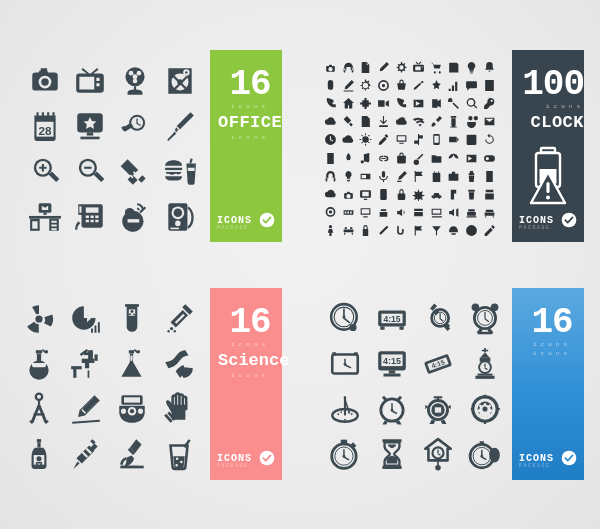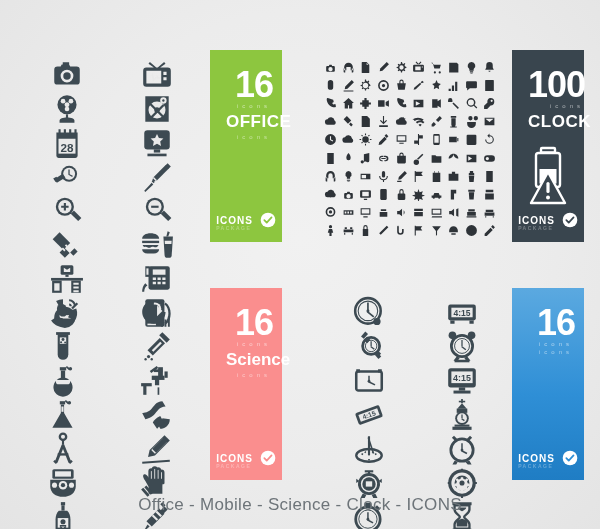--- a/index.html
+++ b/index.html
@@ -13,21 +13,21 @@
   
   .page{
     position:absolute;inset:0;
     background:
       radial-gradient(ellipse at 50% 45%, #f1f1f1 0%, #ececec 55%, #e4e4e4 100%);
   }
   .quadrant{position:absolute;}
   
   .grid4{
     display:grid;
-    grid-template-columns:repeat(2,1fr);
+    grid-template-columns:repeat(4,1fr);
     grid-template-rows:repeat(4,1fr);
     align-items:center;
     justify-items:center;
   }
   .ico{
     width:34px;height:34px;
     display:flex;align-items:center;justify-content:center;
     color:#3d4a52;
   }
   .ico svg{display:block;width:100%;height:100%;fill:#3d4a52;}
@@ -39,22 +39,23 @@
     align-items:center;justify-items:center;
   }
   .ico-s{width:13px;height:13px;display:flex;align-items:center;justify-content:center;}
   .ico-s svg{display:block;width:100%;height:100%;fill:#2e3338;}
 
   
   .banner{
     position:absolute;
     color:#fff;
     box-sizing:border-box;
-    padding:18px 0 0 16px;
+    padding:18px 0 0 8px;
     text-align:center;
+    font-family:Liberation Mono, monospace;
   }
   .banner .num{
     font-size:36px;
     font-weight:bold;
     line-height:0.95;
     letter-spacing:-1px;
     color:#fff;
   }
   .banner .num-sub{
     font-size:6px;
@@ -1171,15 +1172,14 @@
       </span>
       <span class="check">
         <svg viewBox="0 0 24 24">
             <circle cx="12" cy="12" r="11" fill="#fff"></circle>
             <path d="M6.5 12.2l3.6 3.6 7.2-7.6" stroke="#2f8fd6" stroke-width="2.6" fill="none" stroke-linecap="round" stroke-linejoin="round"></path>
           </svg>
       </span>
     </div>
   </div>
 
-  <div class="caption">Office -  Mobile - Science - Clock - ICONS</div>
 
 </div>
 
 </body></html>

